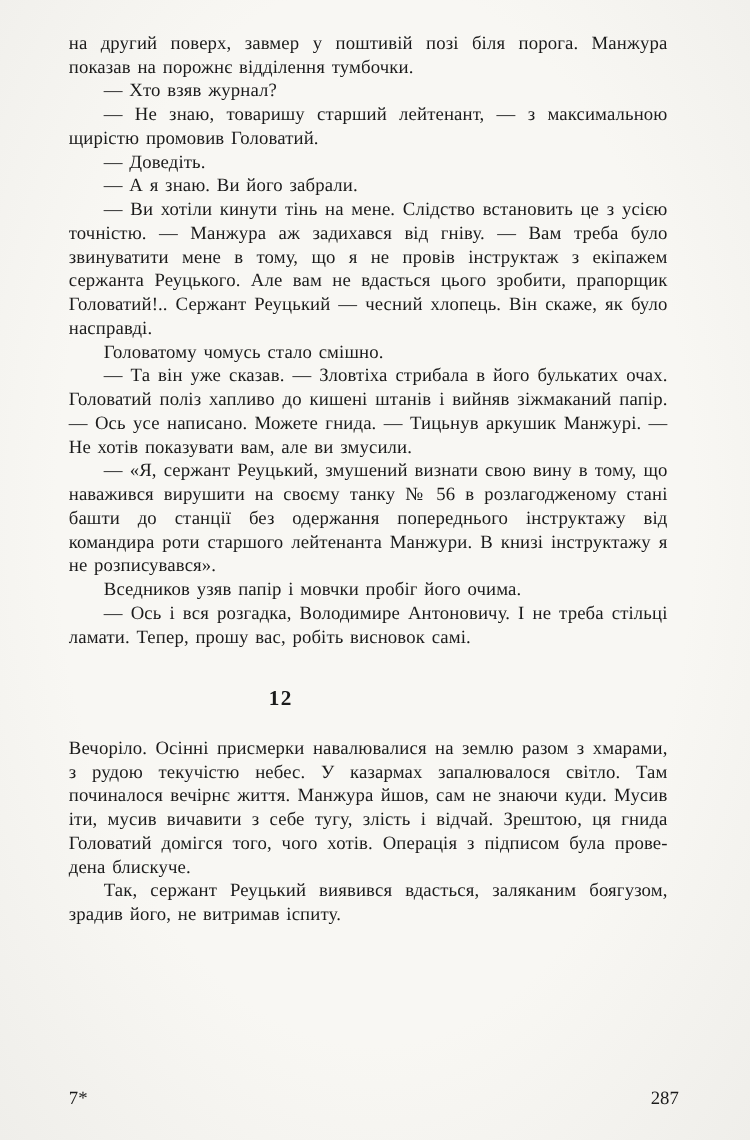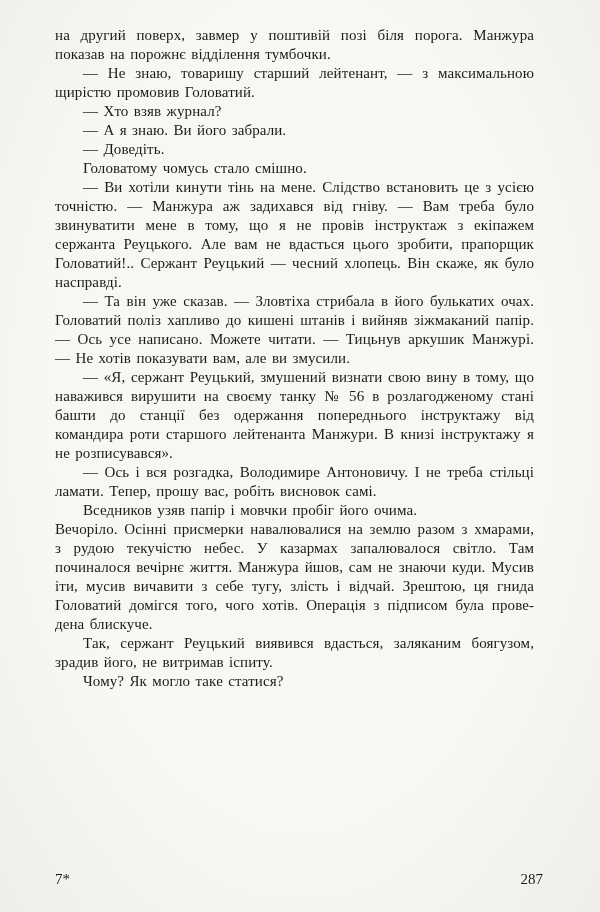--- a/index.html
+++ b/index.html
@@ -50,37 +50,37 @@
     font-weight: 500;
   }
 </style>
 </head>
 <body>
 
 <div class="page">
 
   <div class="text-block">
     <p class="no-indent">на другий поверх, завмер у поштивій позі біля порога. Манжура показав на порожнє відділення тумбочки.</p>
+    <p>— Хто взяв журнал?</p>
     <p>— Не знаю, товаришу старший лейтенант, — з макси­мальною щирістю промовив Головатий.</p>
-    <p>— Хто взяв журнал?</p>
+    <p>— Доведіть.</p>
     <p>— А я знаю. Ви його забрали.</p>
-    <p>— Доведіть.</p>
+    <p>— Ви хотіли кинути тінь на мене. Слідство встановить це з усією точністю. — Манжура аж задихався від гніву. — Вам треба було звинуватити мене в тому, що я не про­вів інструктаж з екіпажем сержанта Реуцького. Але вам не вдасться цього зробити, прапорщик Головатий!.. Сер­жант Реуцький — чесний хлопець. Він скаже, як було насправді.</p>
     <p>Головатому чомусь стало смішно.</p>
-    <p>— Ви хотіли кинути тінь на мене. Слідство встановить це з усією точністю. — Манжура аж задихався від гніву. — Вам треба було звинуватити мене в тому, що я не про­вів інструктаж з екіпажем сержанта Реуцького. Але вам не вдасться цього зробити, прапорщик Головатий!.. Сер­жант Реуцький — чесний хлопець. Він скаже, як було насправді.</p>
-    <p>— Та він уже сказав. — Зловтіха стрибала в його буль­катих очах. Головатий поліз хапливо до кишені штанів і вийняв зіжмаканий папір. — Ось усе написано. Можете читати. — Тицьнув аркушик Манжурі. — Не хотів показу­вати вам, але ви змусили.</p>
+    <p>— Та він уже сказав. — Зловтіха стрибала в його буль­катих очах. Головатий поліз хапливо до кишені штанів і вийняв зіжмаканий папір. — Ось усе написано. Можете гнида. — Тицьнув аркушик Манжурі. — Не хотів показу­вати вам, але ви змусили.</p>
     <p>— «Я, сержант Реуцький, змушений визнати свою вину в тому, що наважився вирушити на своєму танку № 56 в розлагодженому стані башти до станції без одержання попереднього інструктажу від командира роти старшого лейтенанта Манжури. В книзі інструктажу я не розпи­сувався».</p>
+    <p>Вседников узяв папір і мовчки пробіг його очима.</p>
     <p>— Ось і вся розгадка, Володимире Антоновичу. І не треба стільці ламати. Тепер, прошу вас, робіть висновок самі.</p>
-    <p>Вседников узяв папір і мовчки пробіг його очима.</p>
   </div>
 
+  <div class="chapter-number">12</div>
 
   <div class="text-block">
     <p class="no-indent">Вечоріло. Осінні присмерки навалювалися на землю разом з хмарами, з рудою текучістю небес. У казармах запалю­валося світло. Там починалося вечірнє життя. Манжура йшов, сам не знаючи куди. Мусив іти, мусив вичавити з себе тугу, злість і відчай. Зрештою, ця гнида Головатий домігся того, чого хотів. Операція з підписом була прове­дена блискуче.</p>
     <p>Так, сержант Реуцький виявився вдасться, заляканим боягузом, зрадив його, не витримав іспиту.</p>
-    <p>Чому? Як могло таке статися?</p>
   </div>
 
   <div class="footer">
     <span>7*</span>
     <span>287</span>
   </div>
 
 </div>
 
 </body></html>

